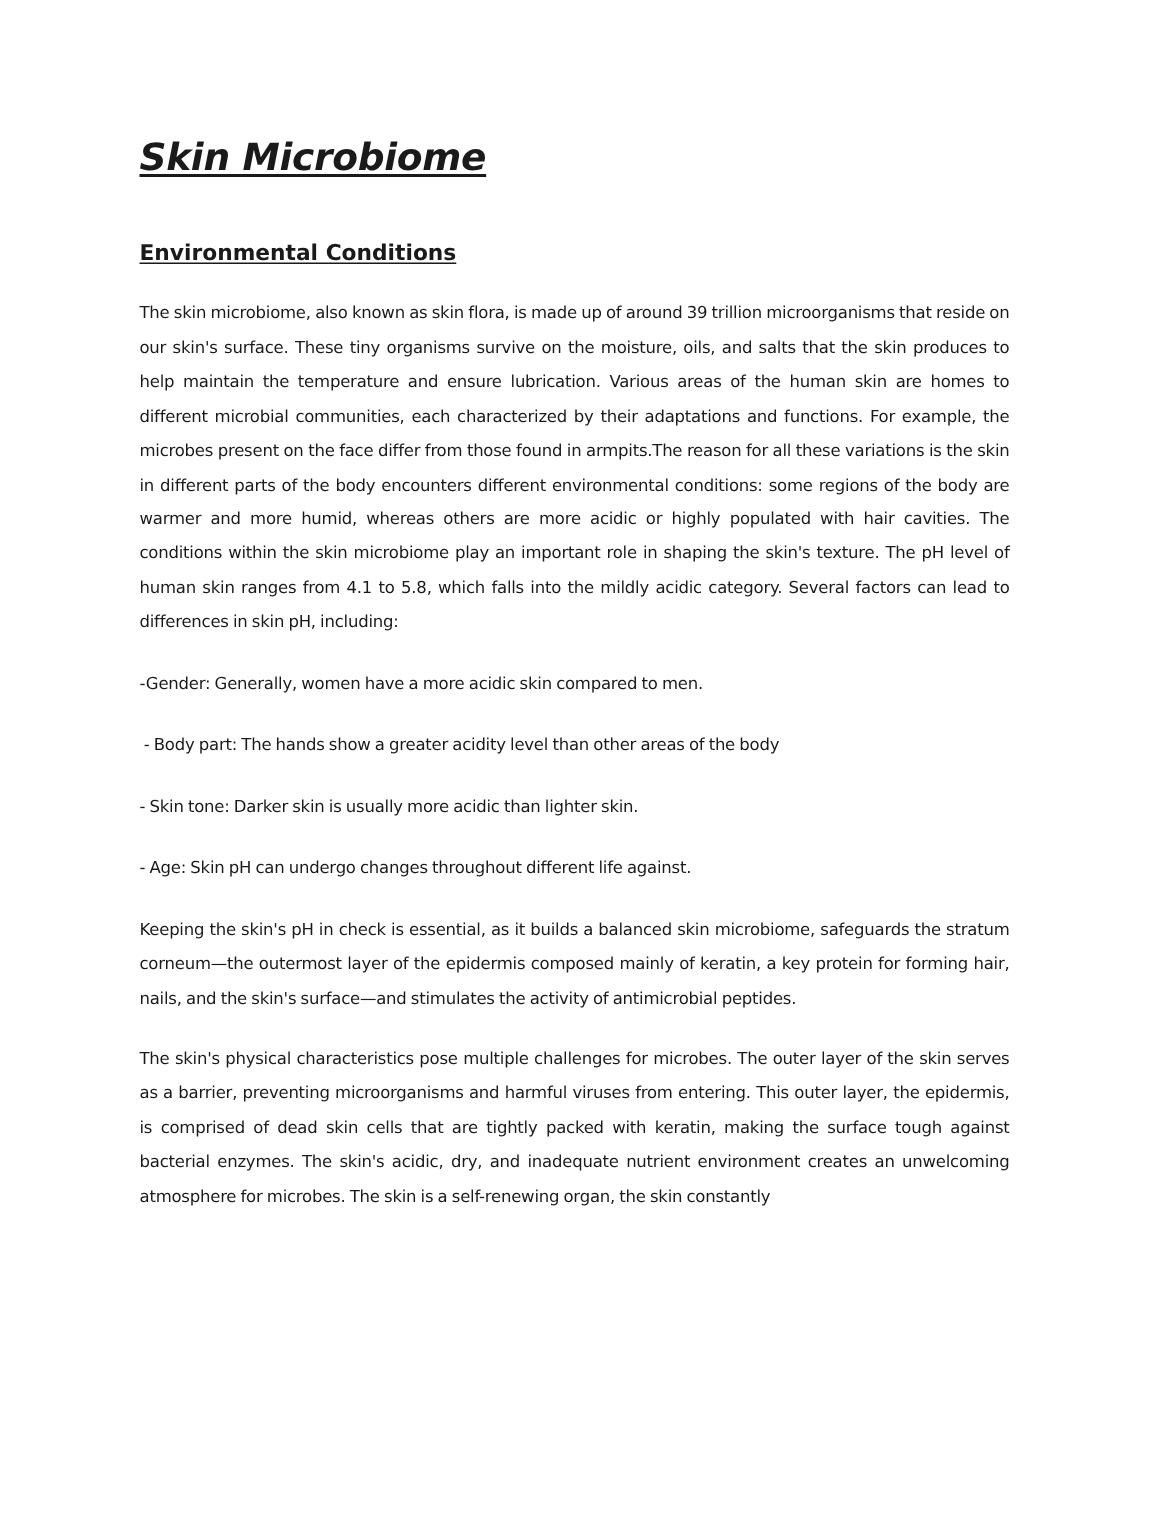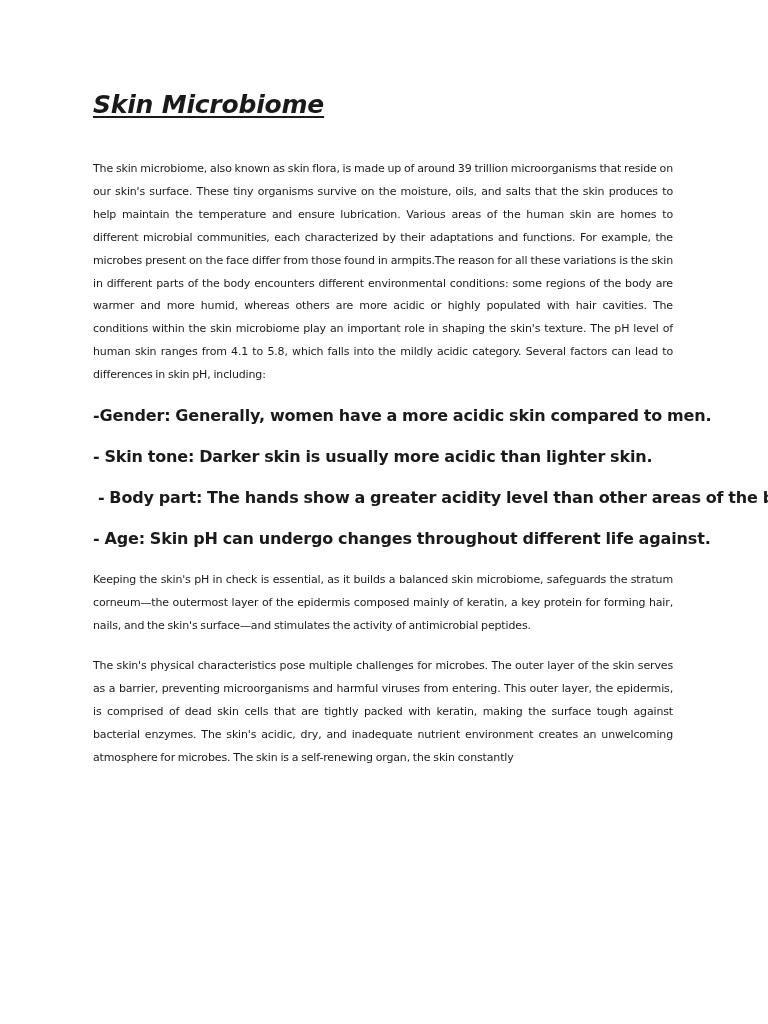--- a/index.html
+++ b/index.html
@@ -42,43 +42,43 @@
     }
     .para {
       font-size: 11px;
       line-height: 22.9px;
       text-align: justify;
       margin: 0 0 18px 0;
       letter-spacing: -0.15px;
       word-spacing: -0.5px;
     }
     .bullet {
-      font-size: 16px;
+      font-size: 11px;
       line-height: 22.9px;
       margin: 0 0 18px 0;
       white-space: pre;
       letter-spacing: -0.15px;
       word-spacing: -0.5px;
-      font-weight: bold;
     }
     .para.last {
       margin-bottom: 13px;
     }
   </style>
 </head>
 <body>
 
 <div class="page">
   <h1 class="doc-title">Skin Microbiome</h1>
 
   <section>
+    <h2 class="section-heading">Environmental Conditions</h2>
     <p class="para">The skin microbiome, also known as skin flora, is made up of around 39 trillion microorganisms that reside on our skin's surface. These tiny organisms survive on the moisture, oils, and salts that the skin produces to help maintain the temperature and ensure lubrication. Various areas of the human skin are homes to different microbial communities, each characterized by their adaptations and functions. For example, the microbes present on the face differ from those found in armpits.The reason for all these variations is the skin in different parts of the body encounters different environmental conditions: some regions of the body are warmer and more humid, whereas others are more acidic or highly populated with hair cavities. The conditions within the skin microbiome play an important role in shaping the skin's texture. The pH level of human skin ranges from 4.1 to 5.8, which falls into the mildly acidic category. Several factors can lead to differences  in skin pH, including:</p>
     <p class="bullet">-Gender: Generally, women have a more acidic skin compared to men.</p>
+    <p class="bullet"> - Body part: The hands show a greater acidity level than other areas of the body</p>
     <p class="bullet">- Skin tone: Darker skin is usually more acidic than lighter skin.</p>
-    <p class="bullet"> - Body part: The hands show a greater acidity level than other areas of the body</p>
     <p class="bullet">- Age: Skin pH can undergo changes throughout different life against.</p>
     <p class="para">Keeping the skin's pH in check is essential, as it builds a balanced skin microbiome, safeguards the stratum corneum—the outermost layer of the epidermis composed mainly of keratin, a key protein for forming hair, nails, and the skin's surface—and stimulates the activity of antimicrobial peptides.</p>
   </section>
 
   <section>
     <p class="para last">The skin's physical characteristics pose multiple challenges for microbes. The outer layer of the skin serves as a  barrier, preventing microorganisms and harmful viruses from entering. This outer layer, the epidermis, is comprised of dead skin cells that are tightly packed with keratin, making the surface tough against bacterial enzymes. The skin's acidic, dry, and inadequate nutrient environment creates an unwelcoming atmosphere for microbes. The skin is a self-renewing organ, the skin constantly</p>
   </section>
 </div>
 
 </body></html>

